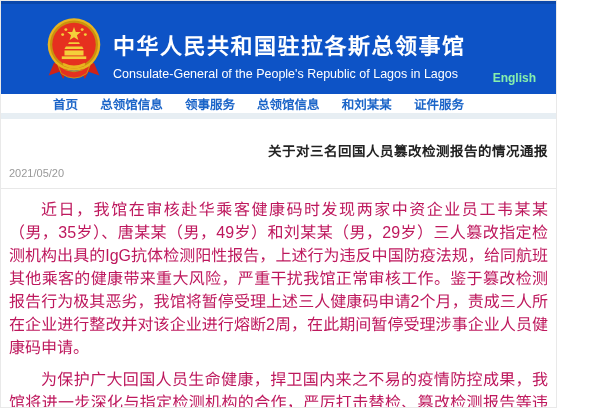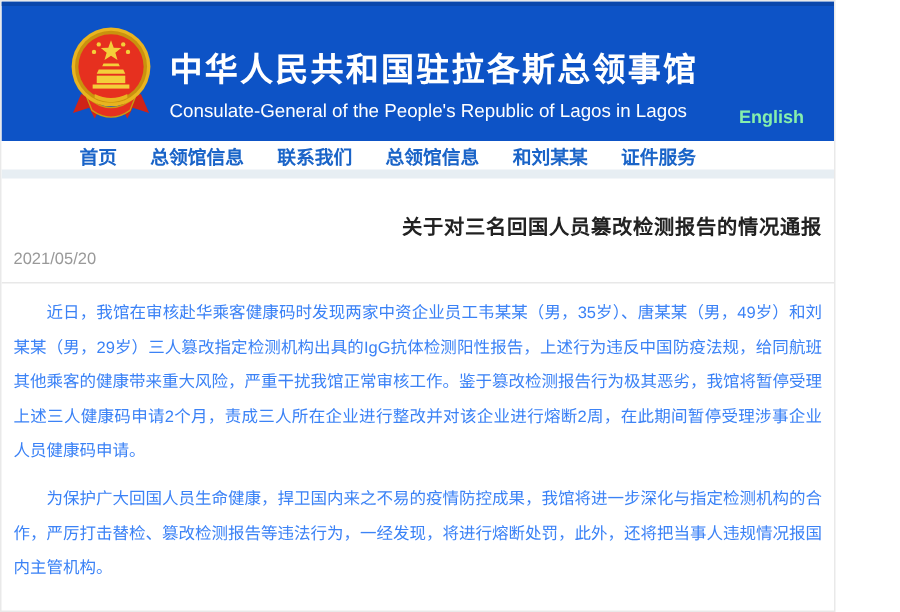--- a/index.html
+++ b/index.html
@@ -104,23 +104,23 @@
     margin-top: 7px;
   }
   .title-divider {
     border: none;
     border-top: 1px solid #e8e8e8;
     margin: 9px -8px 0 -8px;
   }
   .article p {
     margin-top: 9px;
     margin-bottom: 5px;
-    font-size: 11px;
+    font-size: 16px;
     line-height: 23px;
-    color: #3b82f6;
+    color: #be185d;
     text-align: justify;
     text-indent: 2em;
   }
 </style>
 </head>
 <body>
 
 <div class="page">
 
   <header class="site-header">
@@ -154,21 +154,21 @@
     <div class="titles">
       <div class="title-zh">中华人民共和国驻拉各斯总领事馆</div>
       <div class="title-en">Consulate-General of the People's Republic of Lagos in Lagos</div>
     </div>
     <a class="english-link">English</a>
   </header>
 
   <nav class="main-nav">
     <a>首页</a>
     <a>总领馆信息</a>
-    <a>联系我们</a>
+    <a>领事服务</a>
     <a>总领馆信息</a>
     <a>和刘某某</a>
     <a>证件服务</a>
   </nav>
 
   <div class="nav-divider"></div>
 
 
   <main class="article">
     <h2 class="article-title">关于对三名回国人员篡改检测报告的情况通报</h2>

